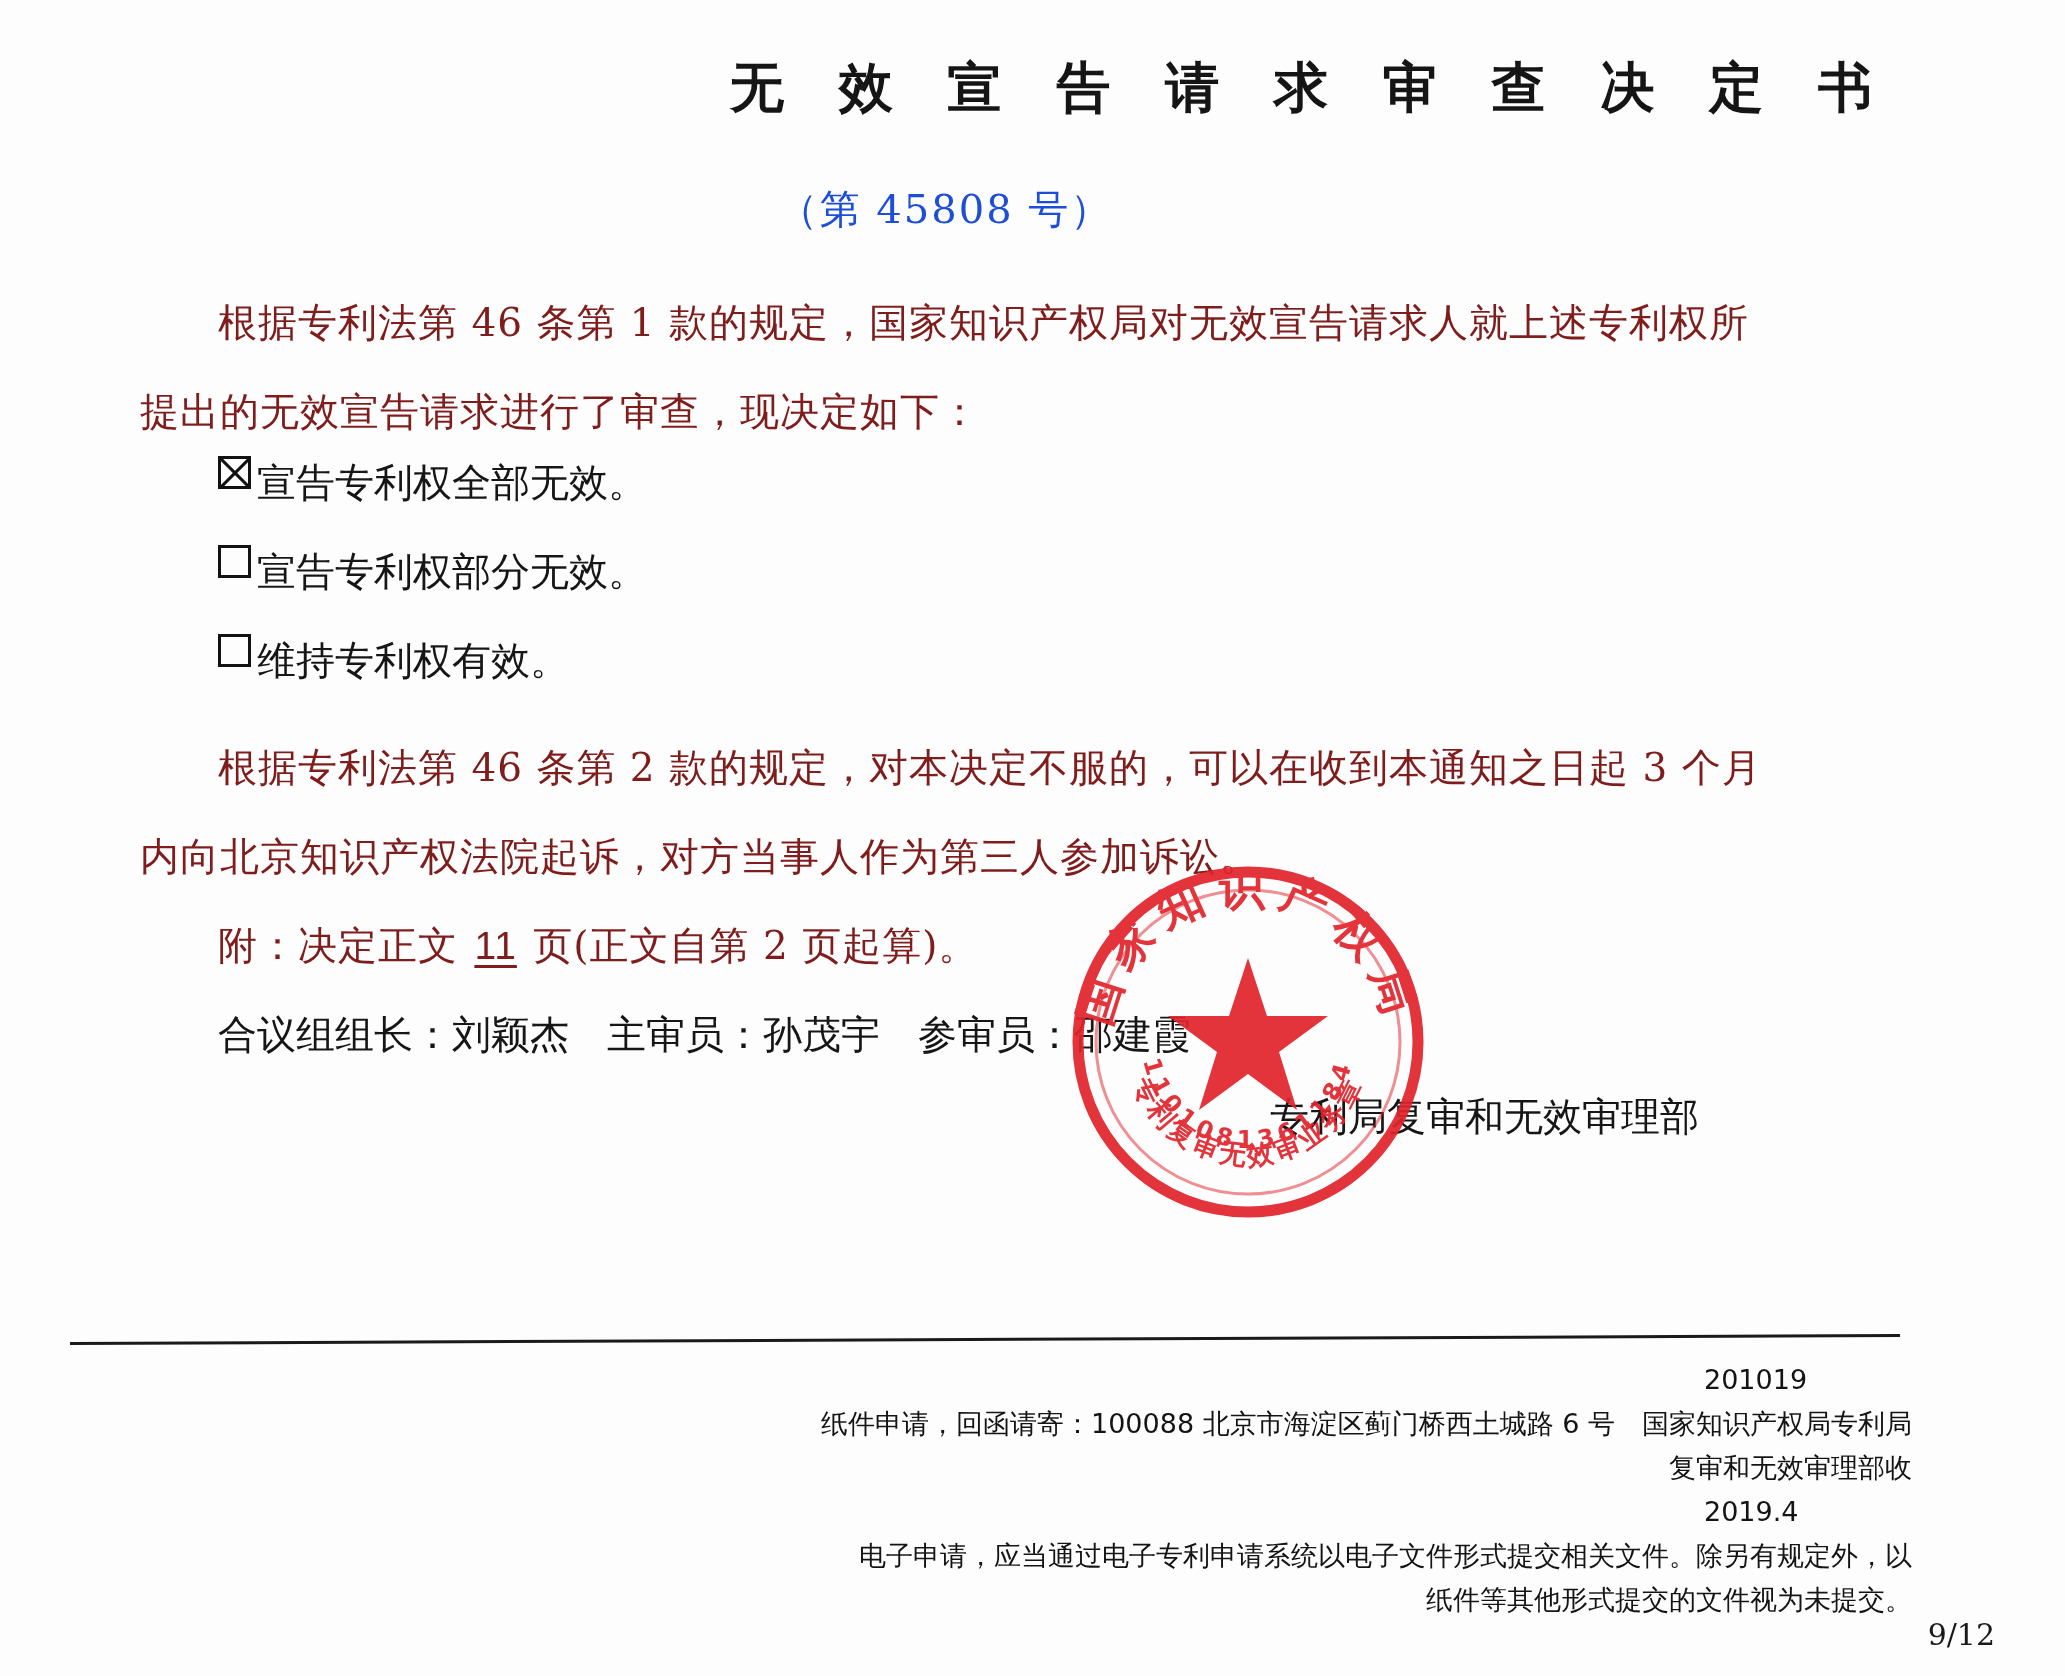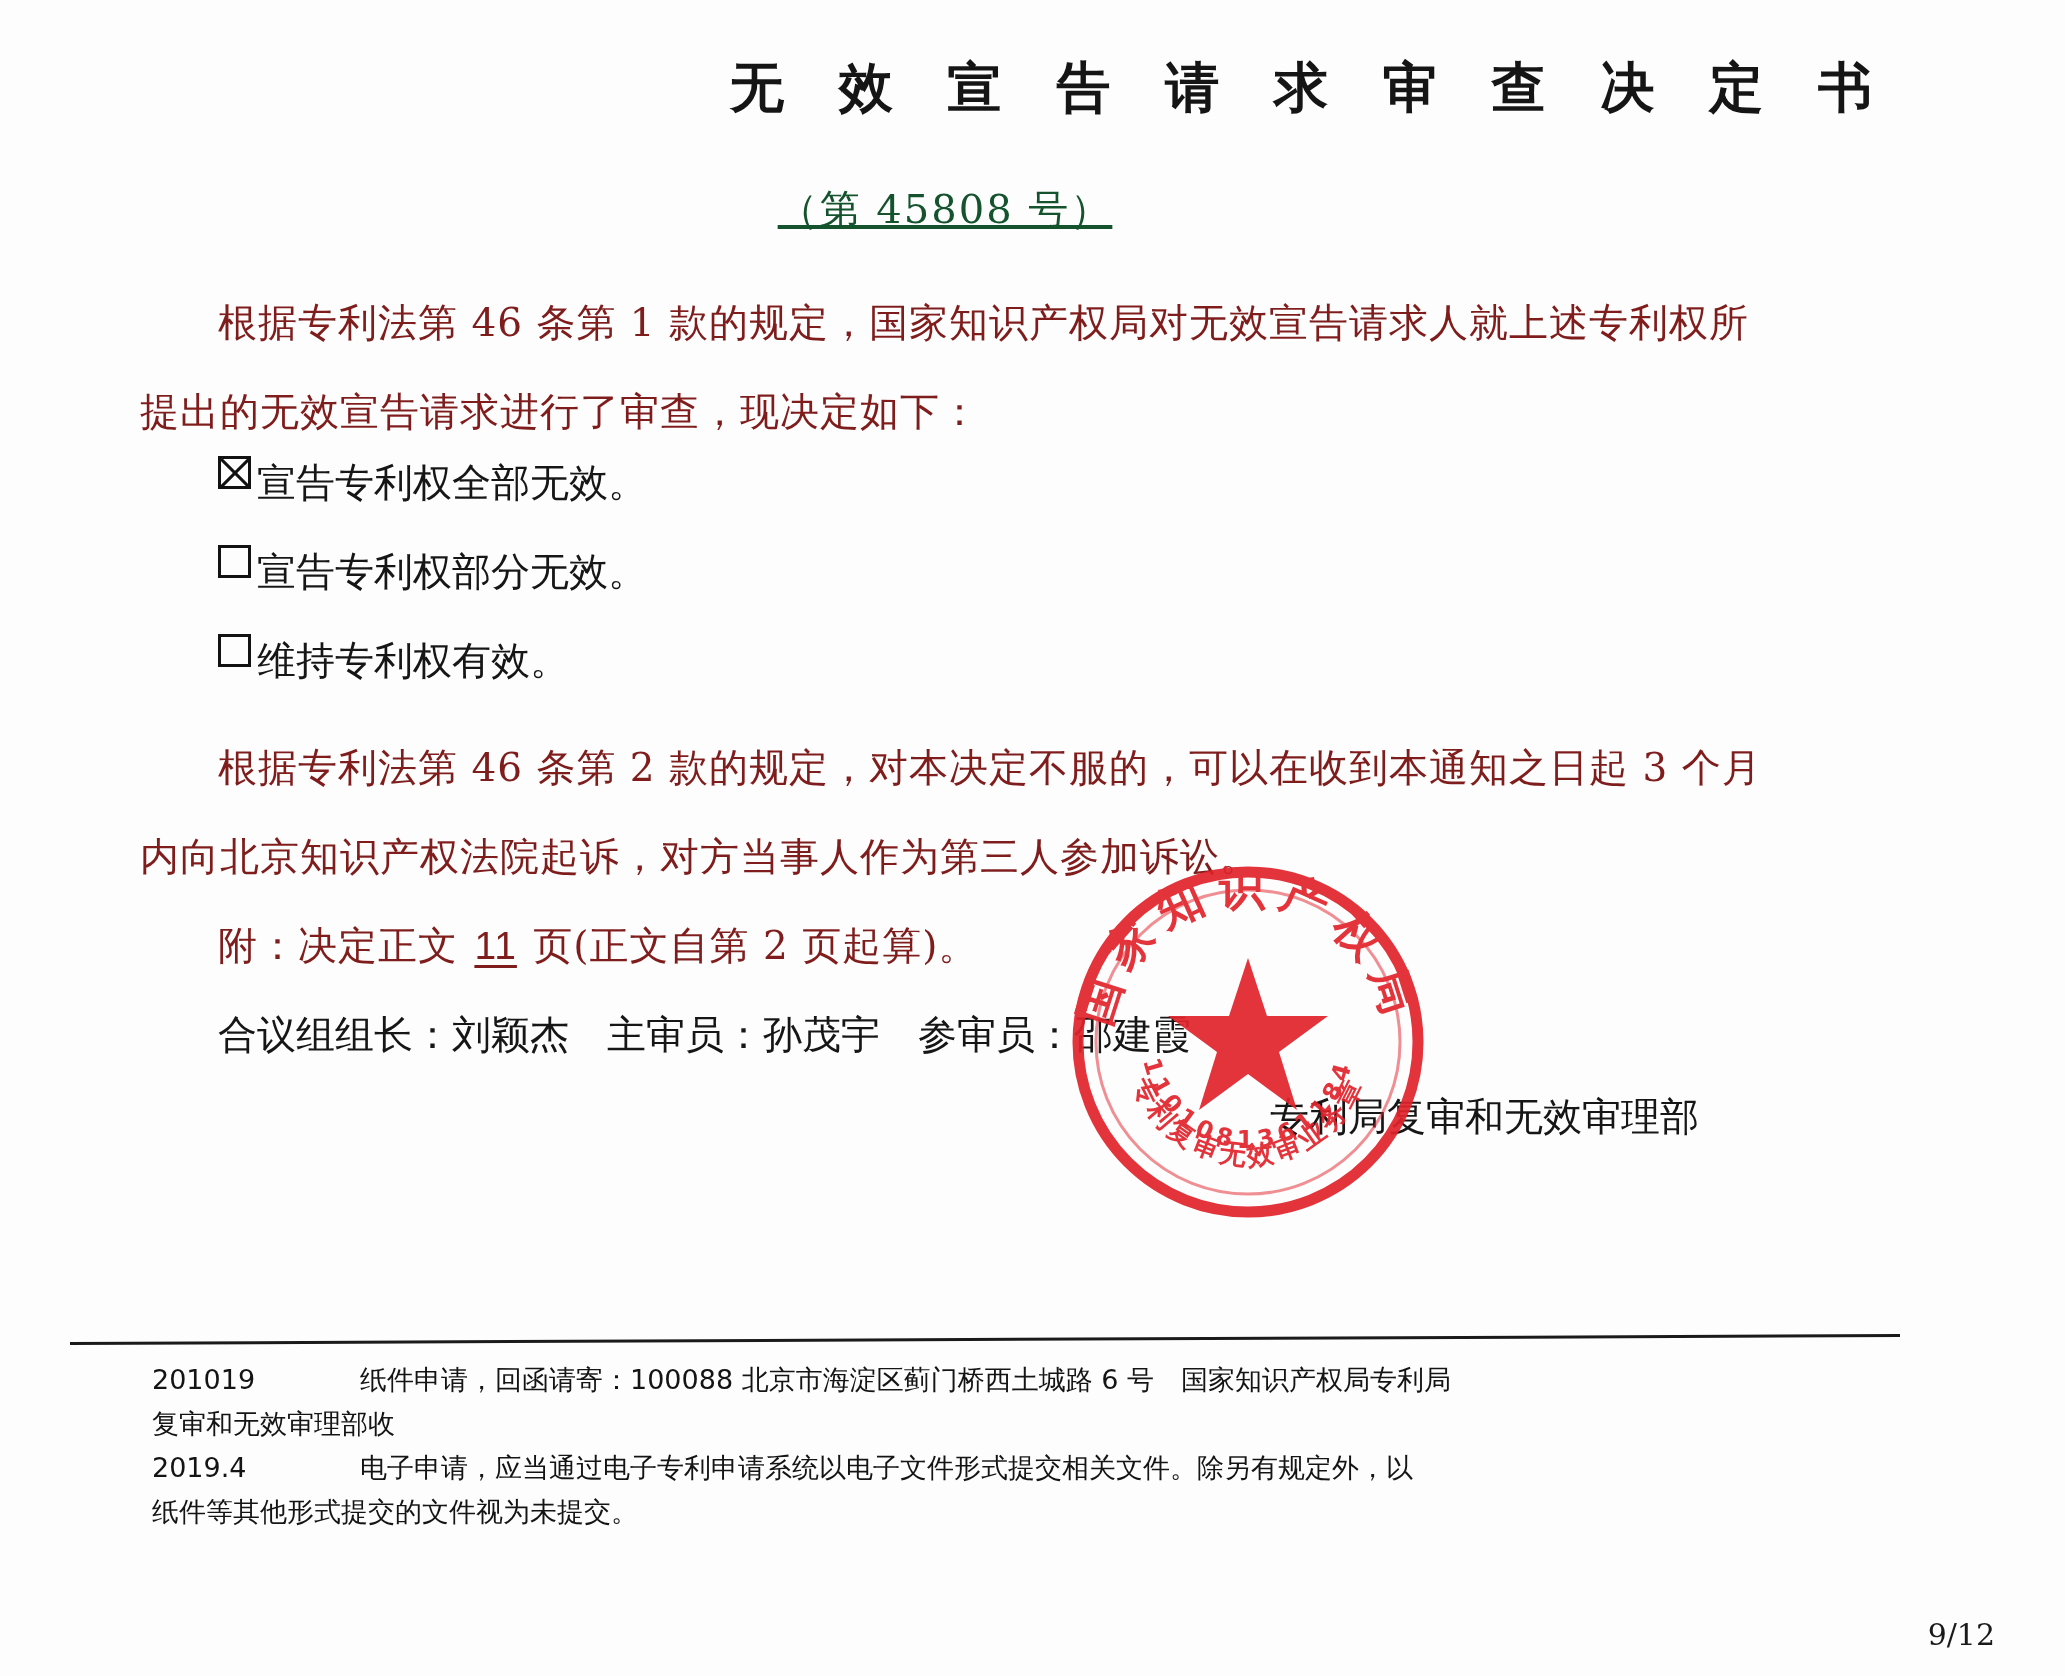--- a/index.html
+++ b/index.html
@@ -37,22 +37,21 @@
     color: #151515;
   }
   .doc-subtitle {
     position: absolute;
     left: 0;
     top: 182px;
     width: 1890px;
     text-align: center;
     font-size: 40px;
     letter-spacing: 2px;
-    color: #14532d;
-    text-decoration: underline;
+    color: #1d4ed8;
   }
 
   
   .body-block {
     position: absolute;
     left: 140px;
     top: 278px;
     width: 1770px;
   }
   .para {
@@ -142,20 +141,21 @@
     width: 1760px;
     font-family: "DejaVu Sans", "Liberation Sans", sans-serif;
     font-size: 27px;
     line-height: 44px;
     color: #141414;
   }
   .footer-row {
     display: flex;
     align-items: flex-end;
     white-space: nowrap;
+    flex-direction: column;
   }
   .footer-code {
     display: inline-block;
     width: 208px;
     flex: 0 0 auto;
   }
   .footer-cont { white-space: nowrap; }
 
   .page-number {
     position: absolute;

